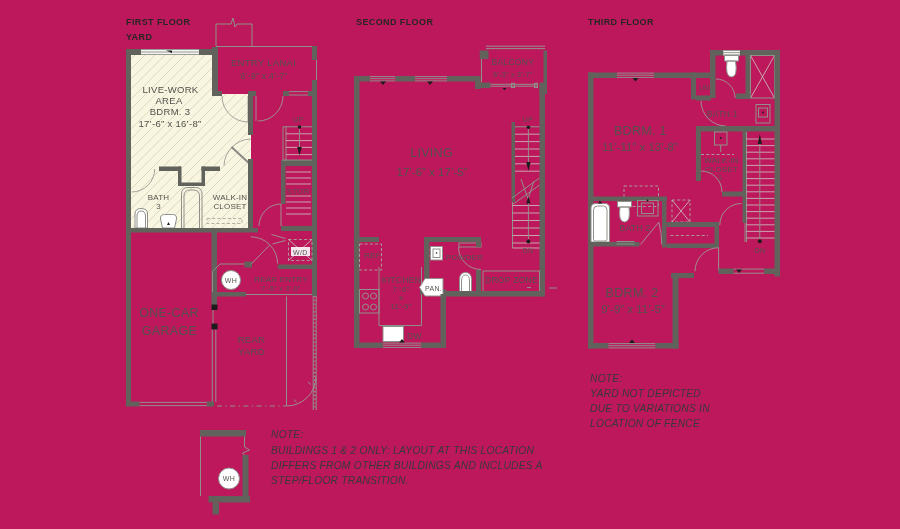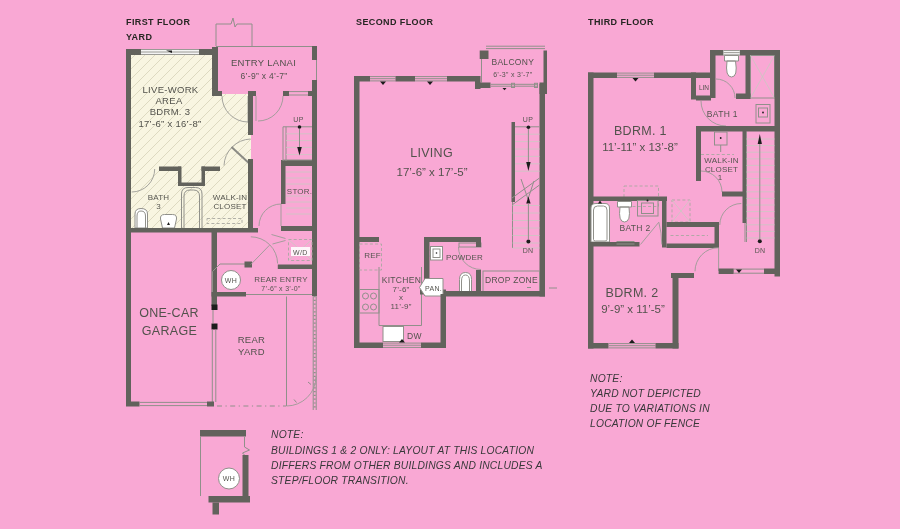--- a/index.html
+++ b/index.html
@@ -1,16 +1,16 @@
 <!DOCTYPE html>
 <html><head>
 <meta charset="utf-8">
 <style>
 html,body{margin:0;padding:0;background:#fff;}
-#c{position:relative;width:900px;height:529px;background:#f9a8d4;overflow:hidden;}
+#c{position:relative;width:900px;height:529px;background:#be185d;overflow:hidden;}
 text{font-family:"Liberation Sans",sans-serif;fill:#52524c;}
 .title{font-weight:bold;font-size:9px;fill:#262622;letter-spacing:.4px;}
 .big{font-size:12.5px;letter-spacing:.3px;}
 .dim{font-size:11.5px;letter-spacing:0px;}
 .lbl{font-size:9.5px;letter-spacing:.3px;}
 .md{font-size:8.5px;letter-spacing:.3px;fill:#53534d;}
 .sm{font-size:8px;letter-spacing:.2px;fill:#55554f;}
 .xs{font-size:7px;letter-spacing:.3px;fill:#55554f;}
 .note{font-style:italic;font-size:10.3px;fill:#38383a;letter-spacing:.2px;}
 .wall{fill:#62625c;}

